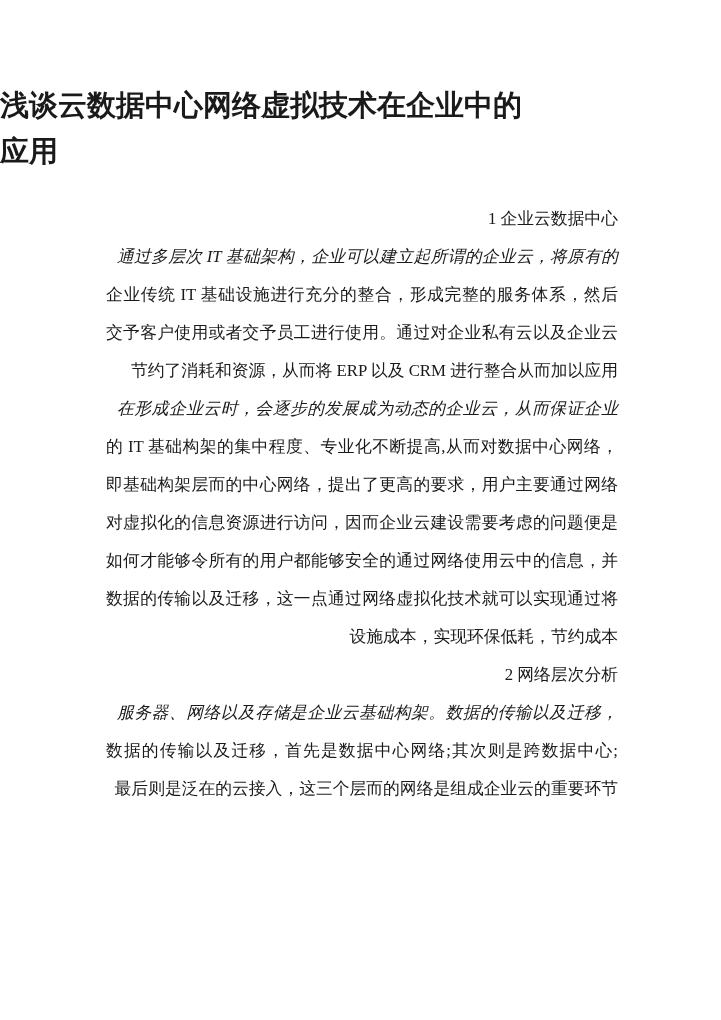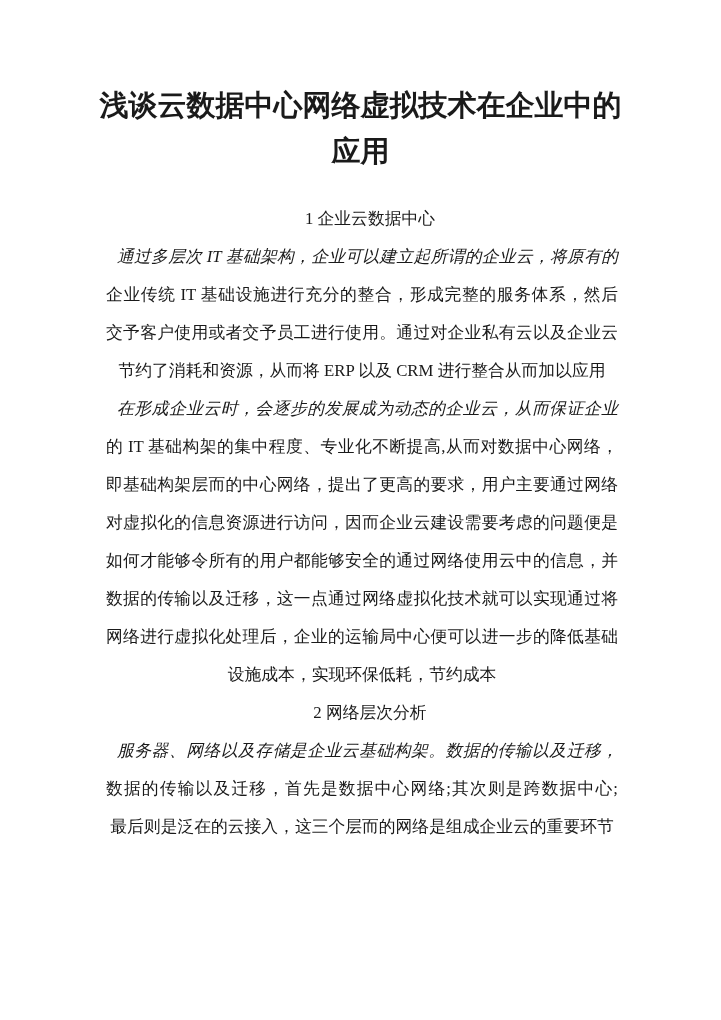--- a/index.html
+++ b/index.html
@@ -10,38 +10,37 @@
     background: #ffffff;
     overflow: hidden;
     font-family: "Liberation Serif", "DejaVu Serif", serif;
     color: #1a1a1a;
   }
   .doc-title {
     position: absolute;
     top: 82px;
     left: 0;
     width: 100%;
-    text-align: center;
     font-weight: bold;
     font-size: 29px;
     line-height: 46px;
   }
   .doc-title .title-line { display: block; }
   .doc-body {
     position: absolute;
     top: 200px;
     left: 106px;
     width: 512px;
     font-size: 16.8px;
   }
   .line {
     height: 38px;
     line-height: 38px;
     white-space: nowrap;
-    text-align: center;
+    text-align: right;
   }
   .line.justify {
     white-space: normal;
     text-align: justify;
     text-align-last: justify;
   }
   .line.first-line { padding-left: 11px; font-style: italic; }
   .line.heading { padding-left: 16px; }
 </style>
 </head>
@@ -60,21 +59,20 @@
         <div class="line justify">交予客户使用或者交予员工进行使用。通过对企业私有云以及企业云</div>
         <div class="line">节约了消耗和资源，从而将 ERP 以及 CRM 进行整合从而加以应用</div>
       </div>
       <div class="paragraph">
         <div class="line justify first-line">在形成企业云时，会逐步的发展成为动态的企业云，从而保证企业</div>
         <div class="line justify">的 IT 基础构架的集中程度、专业化不断提高,从而对数据中心网络，</div>
         <div class="line justify">即基础构架层而的中心网络，提出了更高的要求，用户主要通过网络</div>
         <div class="line justify">对虚拟化的信息资源进行访问，因而企业云建设需要考虑的问题便是</div>
         <div class="line justify">如何才能够令所有的用户都能够安全的通过网络使用云中的信息，并</div>
         <div class="line justify">数据的传输以及迁移，这一点通过网络虚拟化技术就可以实现通过将</div>
-        <div class="line justify">网络进行虚拟化处理后，企业的运输局中心便可以进一步的降低基础</div>
         <div class="line">设施成本，实现环保低耗，节约成本</div>
       </div>
       <div class="line heading">2 网络层次分析</div>
       <div class="paragraph">
         <div class="line justify first-line">服务器、网络以及存储是企业云基础构架。数据的传输以及迁移，</div>
         <div class="line justify">数据的传输以及迁移，首先是数据中心网络;其次则是跨数据中心;</div>
         <div class="line">最后则是泛在的云接入，这三个层而的网络是组成企业云的重要环节</div>
       </div>
     </div>
 </div>

